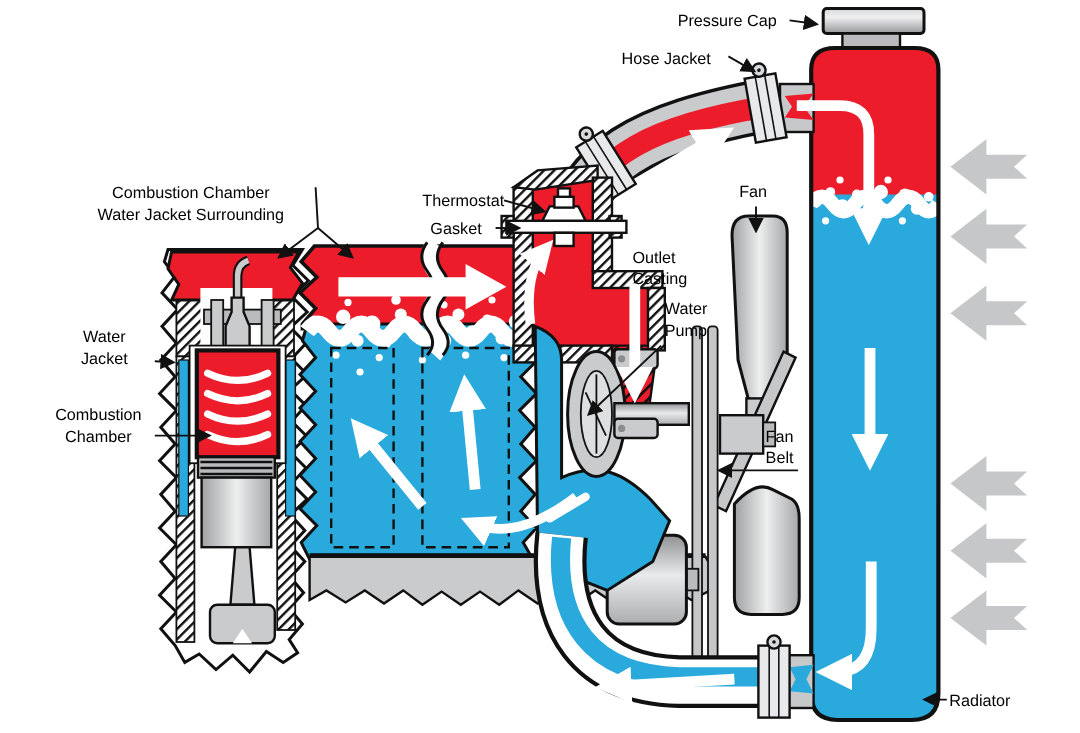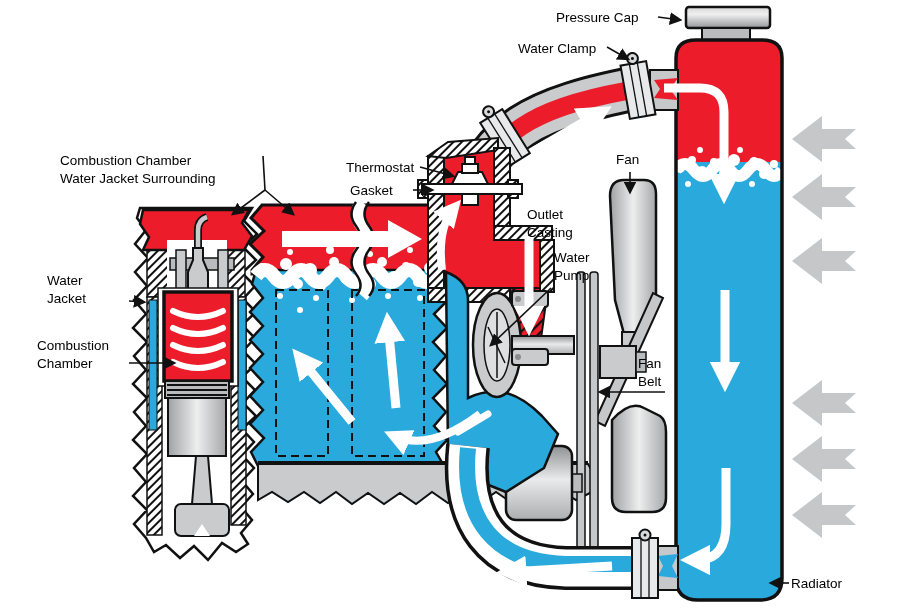--- a/index.html
+++ b/index.html
@@ -1,21 +1,21 @@
 <!DOCTYPE html>
 <html><head>
 <meta charset="utf-8">
 <style>
   html,body{margin:0;padding:0;background:#fff;}
   .stage{position:relative;width:900px;height:611px;background:#fff;overflow:hidden;
          font-family:"Liberation Sans",sans-serif;}
   .stage svg{position:absolute;left:0;top:0;}
   .lbl{position:absolute;font-size:13.5px;line-height:17.5px;color:#000;white-space:nowrap;}
   .lbl span{display:block;}
-  .r{text-align:left;}
+  .r{text-align:center;}
 </style>
 </head>
 <body>
 
 <div class="stage">
 <svg width="900" height="611" viewBox="0 0 900 611">
   <defs>
     <pattern id="hatch" width="6" height="6" patternUnits="userSpaceOnUse" patternTransform="rotate(45)">
       <rect width="6" height="6" fill="#fff"></rect>
           <rect width="2" height="6" fill="#111"></rect>
@@ -283,21 +283,21 @@
     <path d="M129,301 L144,302" marker-end="url(#mB)"></path>
     <path d="M129,363 L174,363" marker-end="url(#mB)"></path>
     <path d="M789,583 L771,583" marker-end="url(#mB)"></path>
   </g>
 </svg>
 
 <div class="lbl r" style="left:556px;top:9px;width:100px;">
   <span>Pressure Cap</span>
 </div>
 <div class="lbl" style="left:518px;top:40px;">
-  <span>Water Clamp</span>
+  <span>Hose Jacket</span>
 </div>
 <div class="lbl r" style="left:346px;top:159px;width:80px;">
   <span>Thermostat</span>
 </div>
 <div class="lbl r" style="left:350px;top:182px;width:60px;">
   <span>Gasket</span>
 </div>
 <div class="lbl" style="left:527px;top:162px;margin-top:44px;">
   <span>Outlet</span>
   <span>Casting</span>

